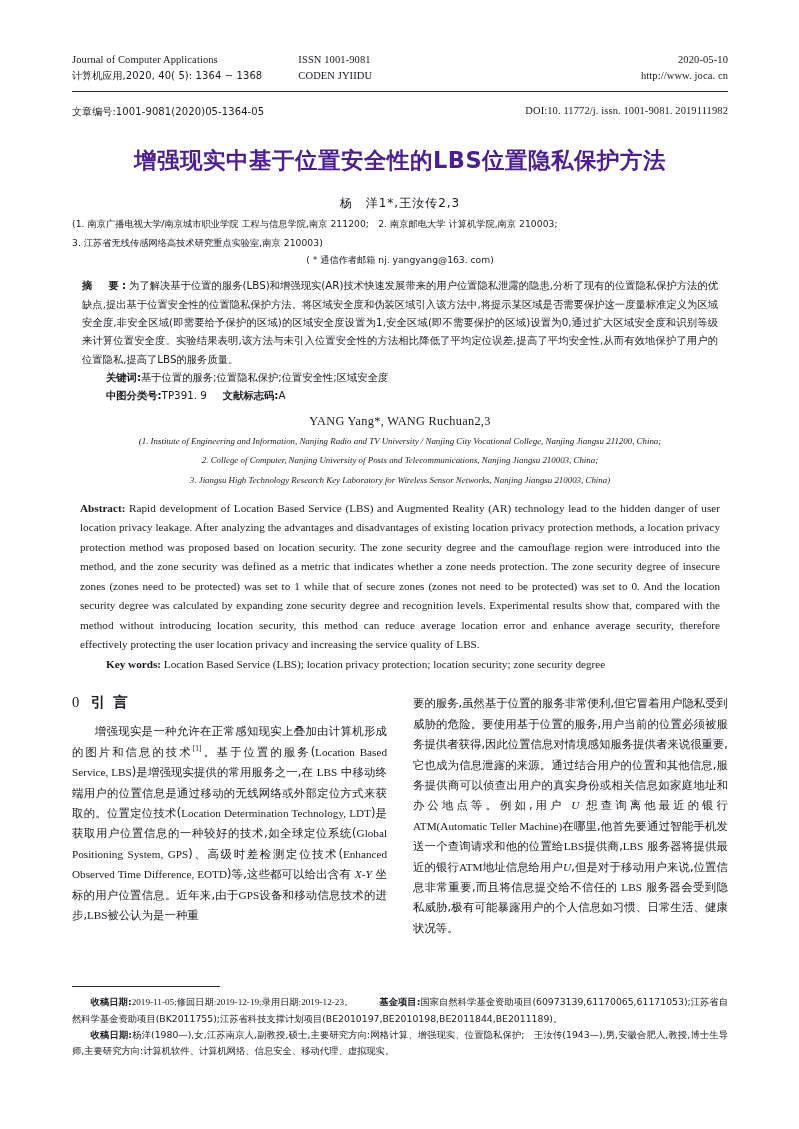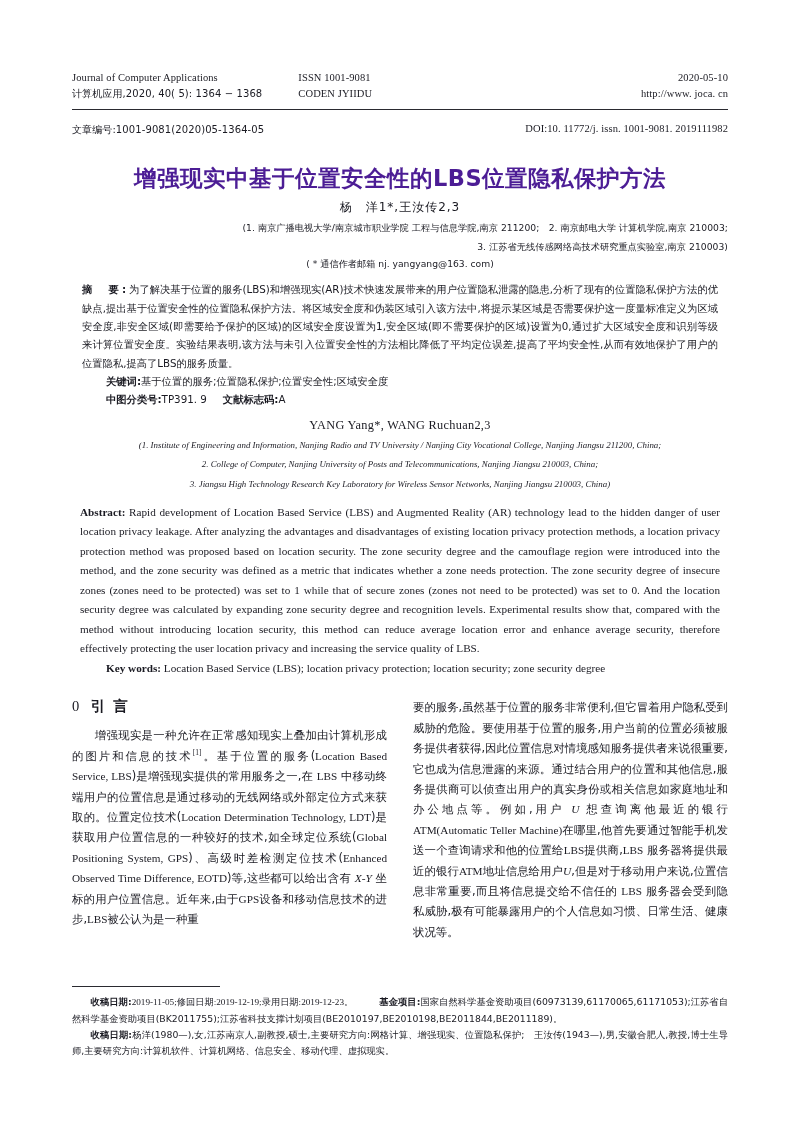--- a/index.html
+++ b/index.html
@@ -27,21 +27,21 @@
     left: 72px;
     top: 0;
     width: 656px;
   }
 
   
   .masthead {
     display: flex;
     justify-content: space-between;
     align-items: flex-start;
-    padding-top: 70px;
+    padding-top: 52px;
     font-size: 10.5px;
     line-height: 1.55;
     letter-spacing: 0.1px;
   }
   .masthead .mh-col { white-space: nowrap; }
   .masthead .mh-left { text-align: left; }
   .masthead .mh-mid { text-align: left; margin-left: 36px; }
   .masthead .mh-right { text-align: right; margin-left: auto; }
   .mh-line { display: block; }
   .mh-cn { font-family: "DejaVu Sans", "Liberation Sans", sans-serif; font-size: 10px; }
@@ -70,25 +70,25 @@
     font-weight: bold;
     font-size: 22.5px;
     letter-spacing: 0.5px;
     margin-top: 26px;
     color: #4c1d95;
   }
   .authors-cn {
     text-align: center;
     font-family: "DejaVu Sans", "Liberation Sans", sans-serif;
     font-size: 12px;
-    margin-top: 5px;
+    margin-top: 19px;
     letter-spacing: 1px;
   }
   .affil-cn {
-    text-align: right;
+    text-align: left;
     font-family: "DejaVu Sans", "Liberation Sans", sans-serif;
     font-size: 9.2px;
     line-height: 1.62;
     margin-top: 5px;
     letter-spacing: 0.05px;
   }
   .email-cn {
     text-align: center;
     font-family: "DejaVu Sans", "Liberation Sans", sans-serif;
     font-size: 9.2px;

